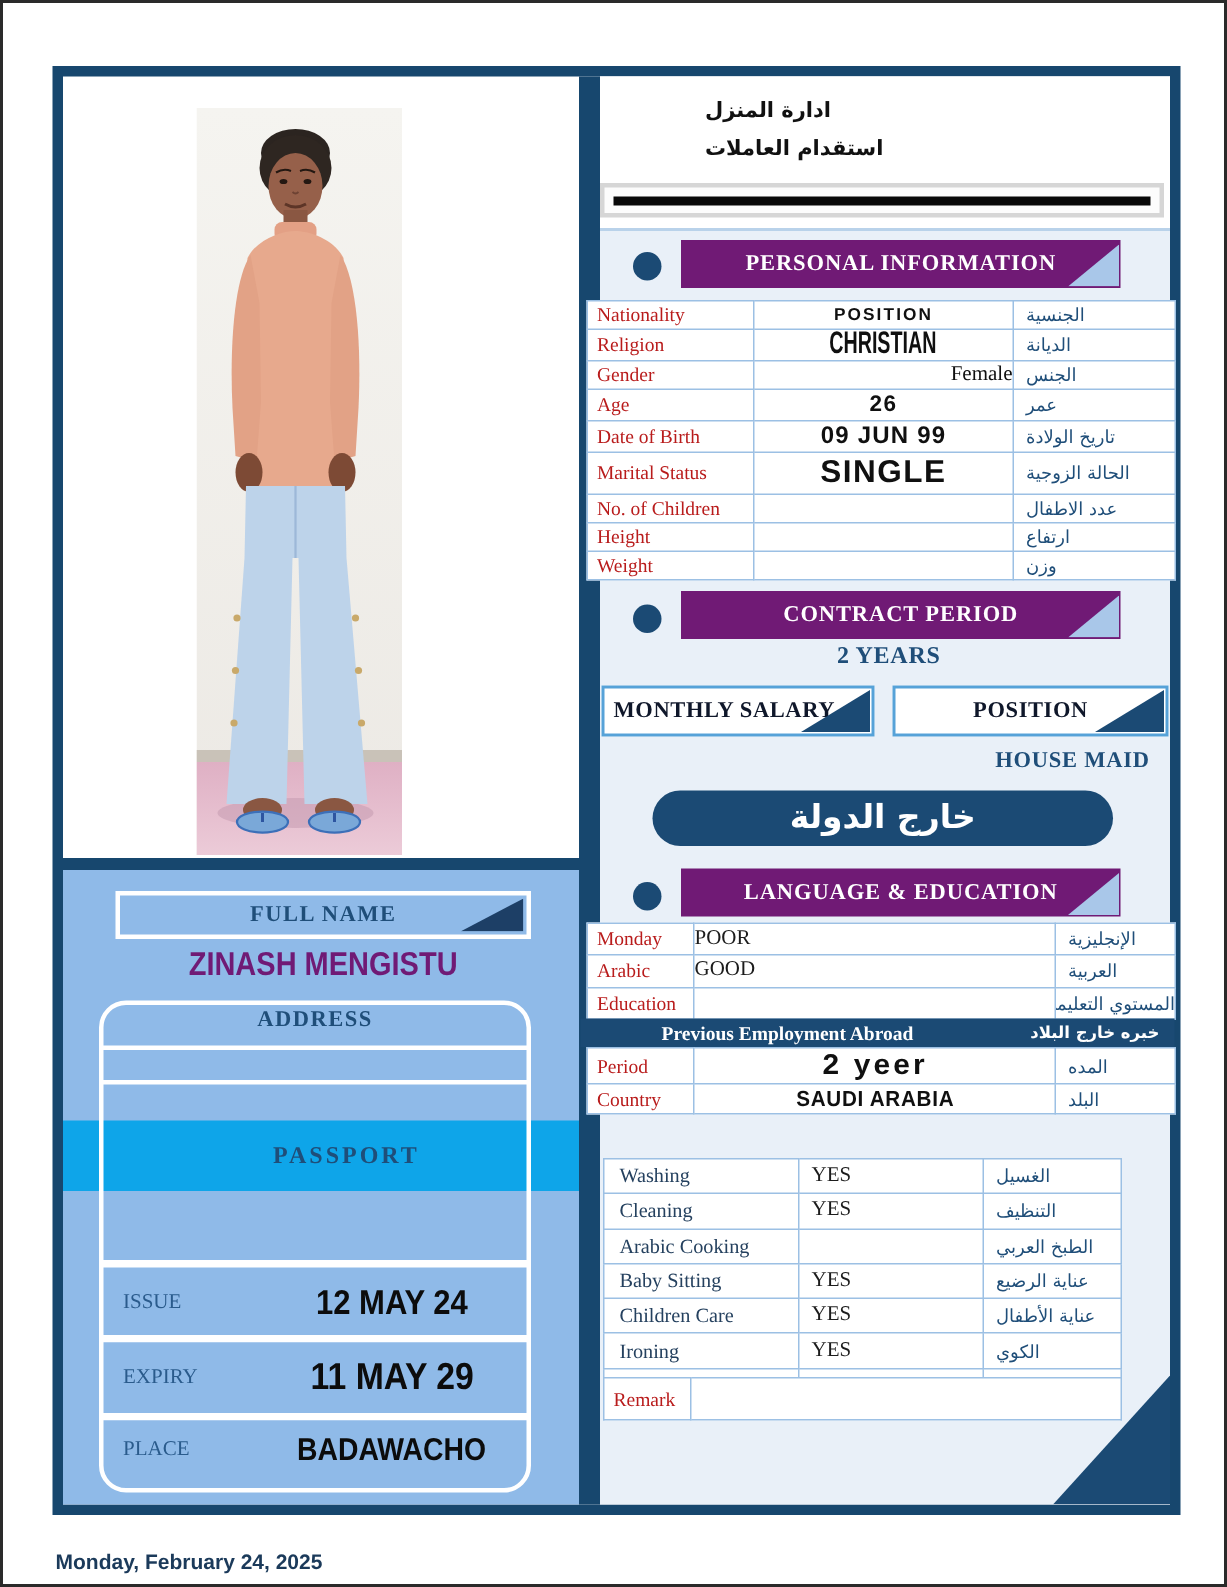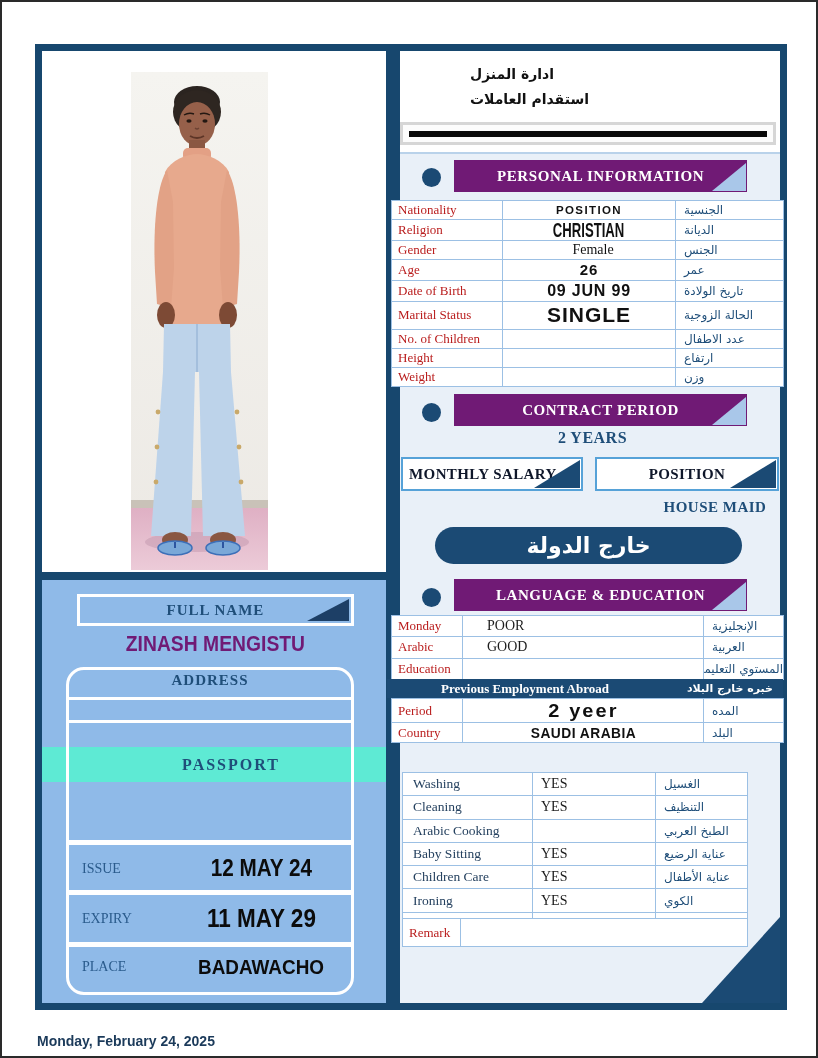--- a/index.html
+++ b/index.html
@@ -34,21 +34,21 @@
     color:#701a75; font-family:"Liberation Sans", sans-serif; font-weight:bold; font-size:21px; }
   .fullname-value span { display:inline-block; transform:scale(0.92,1.05); white-space:nowrap; }
 
   .addr-container { left:64px; top:665px; width:288px; height:328px;
     border:3px solid #ffffff; border-radius:18px; }
   .addr-label { left:64px; top:670px; width:288px; text-align:center;
     color:#1f4e79; font-weight:bold; font-size:15px; letter-spacing:1px; }
   .addr-line1 { left:66px; top:695px; width:284px; height:3px; background:#fff; }
   .addr-line2 { left:66px; top:718px; width:284px; height:3px; background:#fff; }
 
-  .passport-band { left:40px; top:745px; width:344px; height:35px; background:#5eead4;padding-left:34px; }
+  .passport-band { left:40px; top:745px; width:344px; height:47px; background:#0ea5e9;padding-left:34px; }
   .passport-label { width:100%; height:100%; display:flex; align-items:center; justify-content:center;
     color:#1f4e79; font-weight:bold; font-size:16px; letter-spacing:2px; }
 
   .pp-row { left:66px; width:284px; display:flex; align-items:center; background:#8fbae8; }
   .pp-r1 { top:792px; height:46px; }
   .pp-r2 { top:845px; height:43px; }
   .pp-r3 { top:893px; height:47px; }
   .pp-r4 { top:945px; height:40px; }
   .pp-gap { left:66px; width:284px; height:5px; background:#ffffff; }
   .pp-g1 { top:838px; } .pp-g2 { top:888px; } .pp-g3 { top:940px; }
@@ -84,21 +84,21 @@
   table { border-collapse:collapse; table-layout:fixed; background:#fff; }
   td { border:1px solid #9cc0e4; overflow:hidden; white-space:nowrap; }
   .lab { color:#b91c1c; font-size:13px; padding-left:6px; }
   .arb { color:#1f4e79; font-size:12px; padding-left:8px; direction:rtl; text-align:left;
     font-family:"DejaVu Sans", sans-serif; }
   .val { font-family:"Liberation Sans", sans-serif; color:#101010; text-align:center; }
 
   .t-personal { left:389px; top:198px; width:392px; height:187px; }
   .v-eth { font-weight:bold; font-size:11.5px; letter-spacing:1.4px; }
   .v-chr span { display:inline-block; font-weight:bold; font-size:16px; transform:scale(0.82,1.3); }
-  .v-fem { font-family:"Liberation Serif", serif; text-align:center; font-size:14px; padding-left:8px; }
+  .v-fem { font-family:"Liberation Serif", serif; text-align:right; font-size:14px; padding-left:8px; }
   .v-age { font-weight:bold; font-size:15px; letter-spacing:1px; }
   .v-dob { font-weight:bold; font-size:16px; letter-spacing:.8px; }
   .v-sgl { font-weight:bold; font-size:21px; letter-spacing:1px; }
 
   .duration { left:444px; top:427px; width:293px; text-align:center;
     color:#1f4e79; font-weight:bold; font-size:16px; letter-spacing:.5px; }
 
   .opt-box { top:455px; height:34px; border:2px solid #56a2d8; background:#ffffff; }
   .box-salary { left:399px; width:182px; } .box-position { left:593px; width:184px; }
   .opt-box-title { width:100%; height:100%; display:flex; align-items:center; justify-content:center;
@@ -109,21 +109,21 @@
 
   .housemaid { left:621px; top:497px; width:184px; text-align:center;
     color:#1f4e79; font-weight:bold; font-size:15px; letter-spacing:.5px; }
 
   .location-pill { left:433px; top:525px; width:307px; height:37px; background:#1b4a74;
     border-radius:19px; display:flex; align-items:center; justify-content:center; }
   .location-pill span { color:#ffffff; font-family:"DejaVu Sans", sans-serif;
     font-weight:bold; font-size:22px; direction:rtl; }
 
   .t-language { left:389px; top:613px; width:392px; height:65px; }
-  .v-lang { font-family:"Liberation Serif", serif; text-align:left; font-size:14px; padding-left:24px; color:#1c1c1c; }
+  .v-lang { font-family:"Liberation Serif", serif; text-align:left; font-size:14px; padding-left:0; color:#1c1c1c; }
 
   .emp-bar { left:385px; top:677px; width:396px; height:19px; background:#1b4a74;
     display:flex; align-items:center; }
   .emp-title-en { flex:1; text-align:center; color:#fff; font-weight:bold; font-size:13px; }
   .emp-title-ar { width:120px; text-align:right; padding-right:10px; color:#fff;
     font-family:"DejaVu Sans", sans-serif; font-weight:bold; font-size:11px; direction:rtl; }
 
   .t-employment { left:389px; top:696px; width:392px; height:45px; }
   .v-period span { display:inline-block; font-weight:bold; font-size:19px; letter-spacing:2px; transform:scaleX(1.05); }
   .v-country span { display:inline-block; font-weight:bold; font-size:14.5px; letter-spacing:.5px; transform:scaleX(0.95); }

